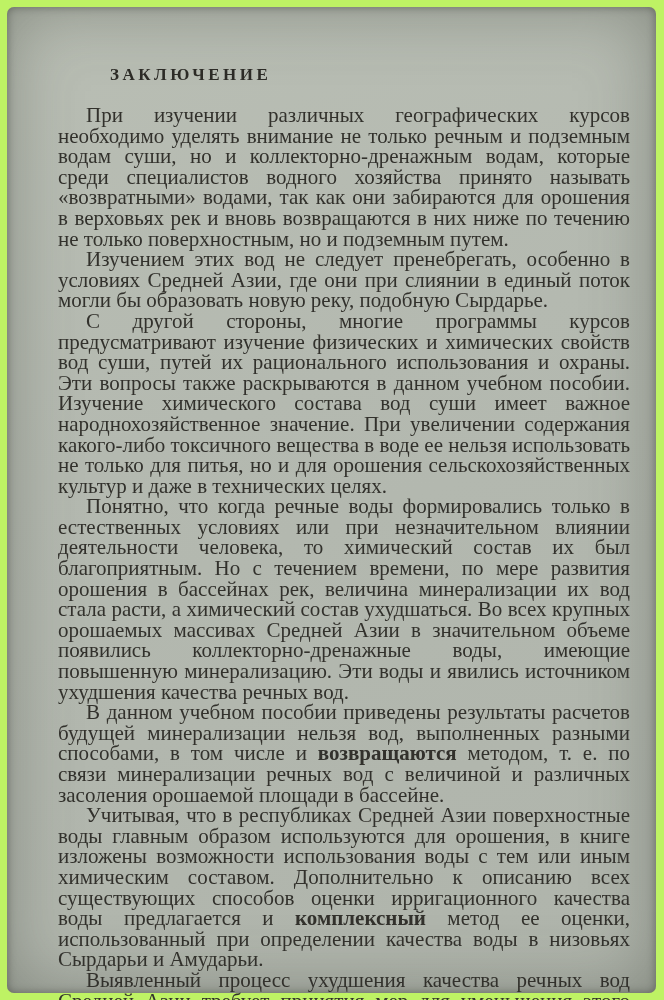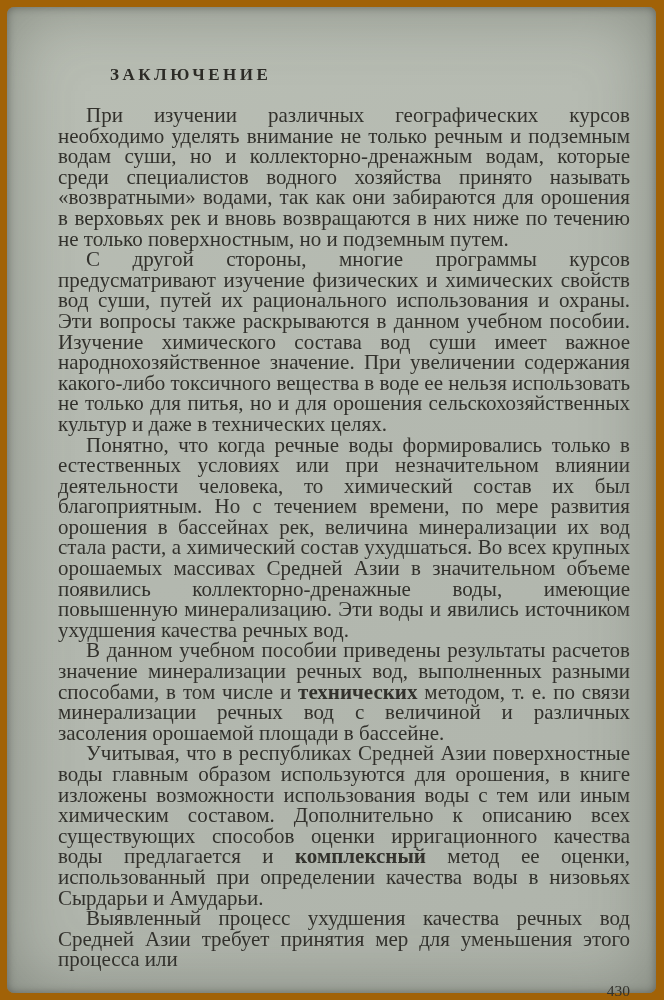--- a/index.html
+++ b/index.html
@@ -9,21 +9,21 @@
     height: 1000px;
     background: #111210;
     overflow: hidden;
     font-family: "Liberation Serif", "DejaVu Serif", serif;
   }
   .scan-frame {
     position: absolute;
     inset: 0;
     width: 664px;
     height: 1000px;
-    background: #a16207;
+    background: #bef264;
   }
   .page {
     position: absolute;
     left: 7px;
     top: 7px;
     right: 8px;
     bottom: 7px;
     background: linear-gradient(160deg, #b9beb4 0%, #b4b9b0 40%, #afb4ab 100%);
     border-radius: 7px;
     box-shadow: inset 0 0 70px rgba(55, 60, 50, 0.38), inset 0 0 8px rgba(30, 32, 28, 0.45);
@@ -66,23 +66,24 @@
 <body>
 
 <div class="scan-frame">
   <div class="page">
     <div class="page-inner">
 
       <h1 class="heading">ЗАКЛЮЧЕНИЕ</h1>
 
       <div class="body-text">
         <p class="para"><span>При изучении различных географических курсов необходимо уделять внимание не только речным и подземным водам суши, но и коллекторно-дренажным водам,  которые среди специалистов водного хозяйства принято называть «возвратными» водами, так как они забираются для орошения в верховьях рек и вновь возвращаются в них ниже по течению не только поверхностным, но и подземным путем.</span></p>
+        <p class="para"><span>Изучением этих вод не следует пренебрегать, особенно в условиях Средней Азии, где они при слиянии в единый поток могли бы образовать новую реку, подобную Сырдарье.</span></p>
         <p class="para"><span>С другой стороны, многие программы курсов предусматривают изучение физических и химических свойств вод суши, путей их рационального использования и охраны. Эти вопросы также раскрываются в данном учебном пособии. Изучение химического состава вод суши имеет важное народнохозяйственное значение. При увеличении содержания какого-либо токсичного вещества в воде ее нельзя использовать не только для питья, но и для орошения сельскохозяйственных культур и даже в технических целях.</span></p>
         <p class="para"><span>Понятно, что когда речные воды формировались только в естественных условиях или при незначительном влиянии деятельности человека, то химический состав их был благоприятным. Но с течением времени, по мере развития орошения в бассейнах рек, величина минерализации их вод стала расти, а химический состав ухудшаться. Во всех крупных орошаемых массивах Средней Азии в значительном объеме появились коллекторно-дренажные воды, имеющие повышенную минерализацию. Эти воды и явились источником ухудшения качества речных вод.</span></p>
-        <p class="para"><span>В данном учебном пособии приведены результаты расчетов значение минерализации речных вод, выполненных разными способами, в том числе и </span><span class="bold">технических</span><span> методом, т. е. по связи минерализации речных вод с величиной и различных засоления орошаемой площади в бассейне.</span></p>
+        <p class="para"><span>В данном учебном пособии приведены результаты расчетов будущей минерализации нельзя вод, выполненных разными способами, в том числе и </span><span class="bold">возвращаются</span><span> методом, т. е. по связи минерализации речных вод с величиной и различных засоления орошаемой площади в бассейне.</span></p>
         <p class="para"><span>Учитывая, что в республиках Средней Азии поверхностные воды главным образом используются для орошения, в книге изложены возможности использования воды с тем или иным химическим составом. Дополнительно к описанию всех существующих способов оценки ирригационного качества воды предлагается и </span><span class="bold">комплексный</span><span> метод ее оценки, использованный при определении качества воды в низовьях Сырдарьи и Амударьи.</span></p>
         <p class="para"><span>Выявленный процесс ухудшения качества речных вод Средней Азии требует принятия мер для уменьшения этого процесса или</span></p>
       </div>
 
       <div class="page-number">430</div>
 
     </div>
   </div>
 </div>
 

